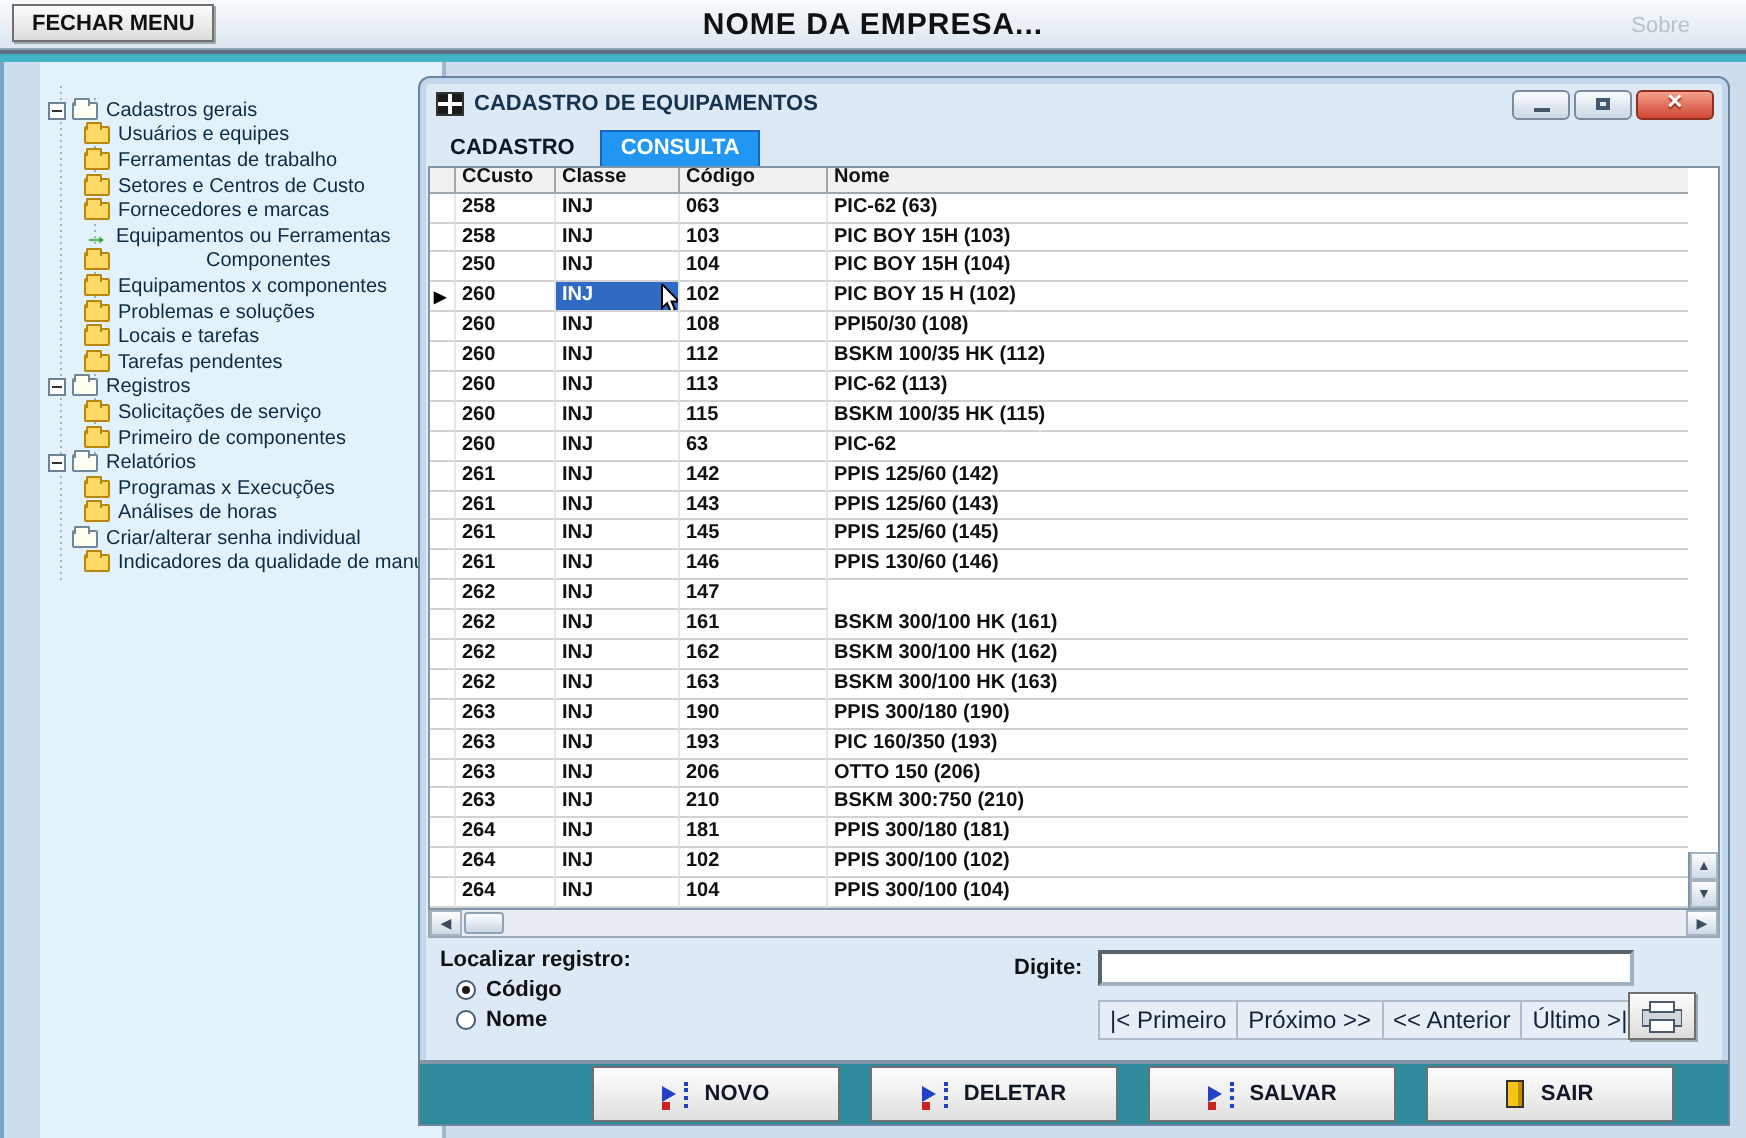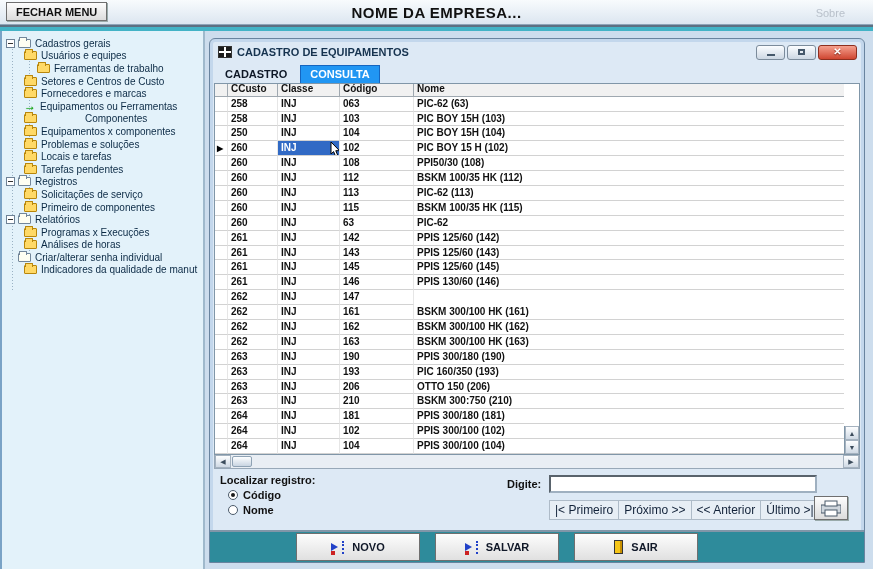--- a/index.html
+++ b/index.html
@@ -17,22 +17,22 @@
     background: linear-gradient(#fdfdfd,#dcdcdc); border:1px solid #6f6f6f;
     font-weight:bold; font-size:11px; color:#111; box-shadow: 1px 1px 0 #9aa; cursor:default;}
   .top-title { position:absolute; left:0; top:4px; width:100%; text-align:center;
     font-weight:bold; font-size:15px; letter-spacing:.5px; }
   .top-about { position:absolute; right:28px; top:7px; font-size:11px; color:#b9c1cb; }
   .darkline { position:absolute; left:0; top:25px; width:873px; height:2px; background:#5d7082; }
   .cyanline { position:absolute; left:0; top:27px; width:873px; height:4px; background:#43b3c6; }
   .leftedge { position:absolute; left:0; top:31px; width:2px; height:538px; background:#7aa3c6; }
 
   
-  .sidebar { position:absolute; left:2px; top:31px; width:203px; height:538px;
-    background:#e3f2fa; border-right:2px solid #9fb9cc; padding-top:6px;
+  .sidebar { position:absolute; left:20px; top:31px; width:203px; height:538px;
+    background:#e3f2fa; border-right:2px solid #9fb9cc; padding-top:18px;
     background-image:
       repeating-linear-gradient(to bottom, #9ab2c4 0 1px, transparent 1px 3px),
       repeating-linear-gradient(to bottom, #9ab2c4 0 1px, transparent 1px 3px);
     background-size: 1px 248px, 1px 210px;
     background-position: 10px 12px, 27px 18px;
     background-repeat: no-repeat; }
   .titem { display:flex; align-items:center; height:12.6px; font-size:10px;
     color:#0b2a45; white-space:nowrap; cursor:default; }
   .titem > * { flex:none; }
   .exp { width:9px; height:9px; border:1px solid #6e8296; background:#fff;
@@ -159,21 +159,21 @@
 <div class="sidebar" id="tree">
     <div class="titem" style="padding-left: 4px;">
       <span class="exp"></span>
       <span class="folder root"></span>
       <span>Cadastros gerais</span>
     </div>
     <div class="titem" style="padding-left: 22px;">
       <span class="folder yellow"></span>
       <span>Usuários e equipes</span>
     </div>
-    <div class="titem" style="padding-left: 22px; margin-left: 13px;">
+    <div class="titem" style="padding-left: 22px;">
       <span class="folder yellow"></span>
       <span>Ferramentas de trabalho</span>
     </div>
     <div class="titem" style="padding-left: 22px;">
       <span class="folder yellow"></span>
       <span>Setores e Centros de Custo</span>
     </div>
     <div class="titem" style="padding-left: 22px;">
       <span class="folder yellow"></span>
       <span>Fornecedores e marcas</span>
@@ -487,20 +487,24 @@
     </div>
   </div>
 
   <div class="tealbar" id="action-bar">
       <button class="abtn">
         <span class="ricon"></span>
         <span>NOVO</span>
       </button>
       <button class="abtn">
         <span class="ricon"></span>
+        <span>DELETAR</span>
+      </button>
+      <button class="abtn">
+        <span class="ricon"></span>
         <span>SALVAR</span>
       </button>
       <button class="abtn">
         <span class="door"></span>
         <span>SAIR</span>
       </button>
     </div>
 </div>
 
 </body></html>

